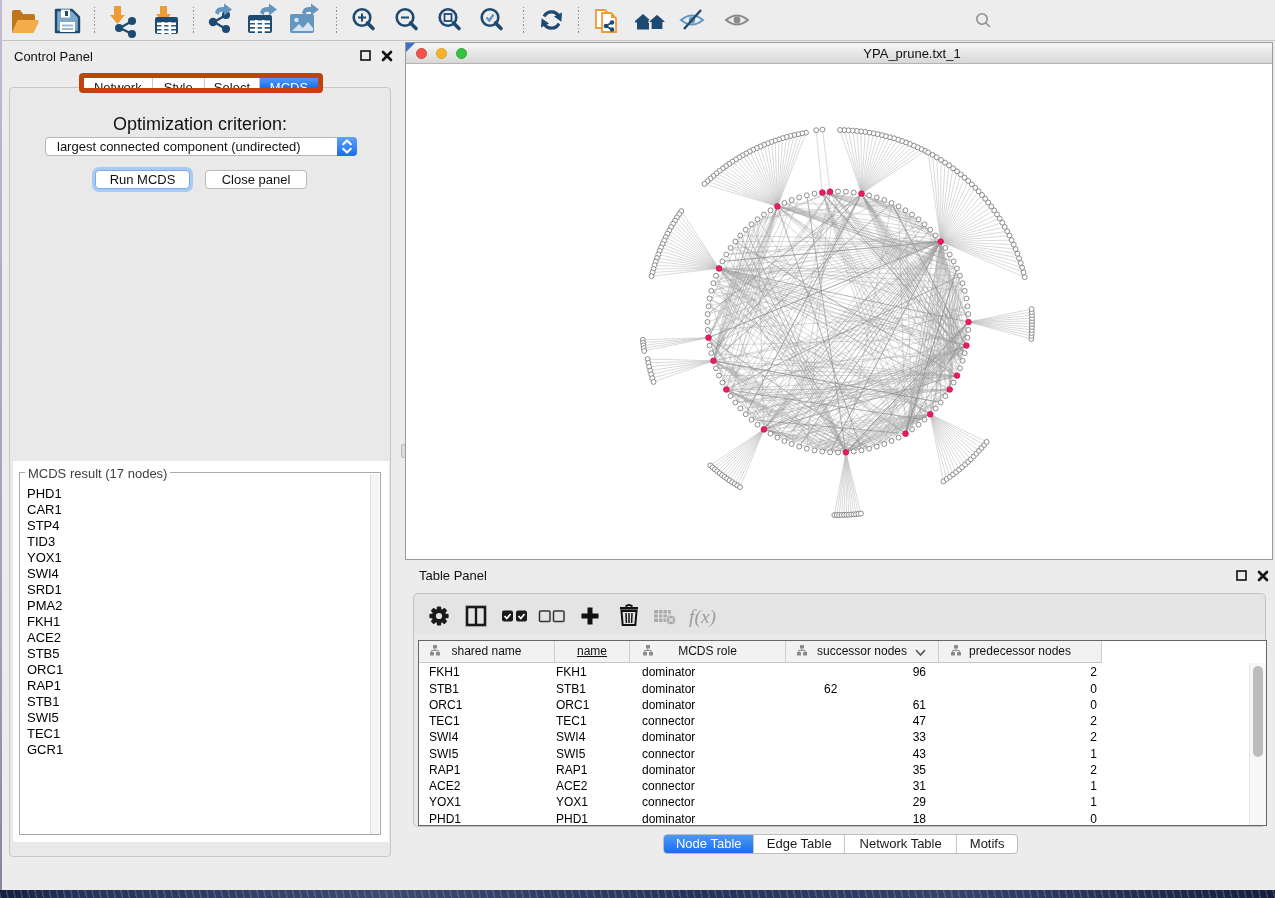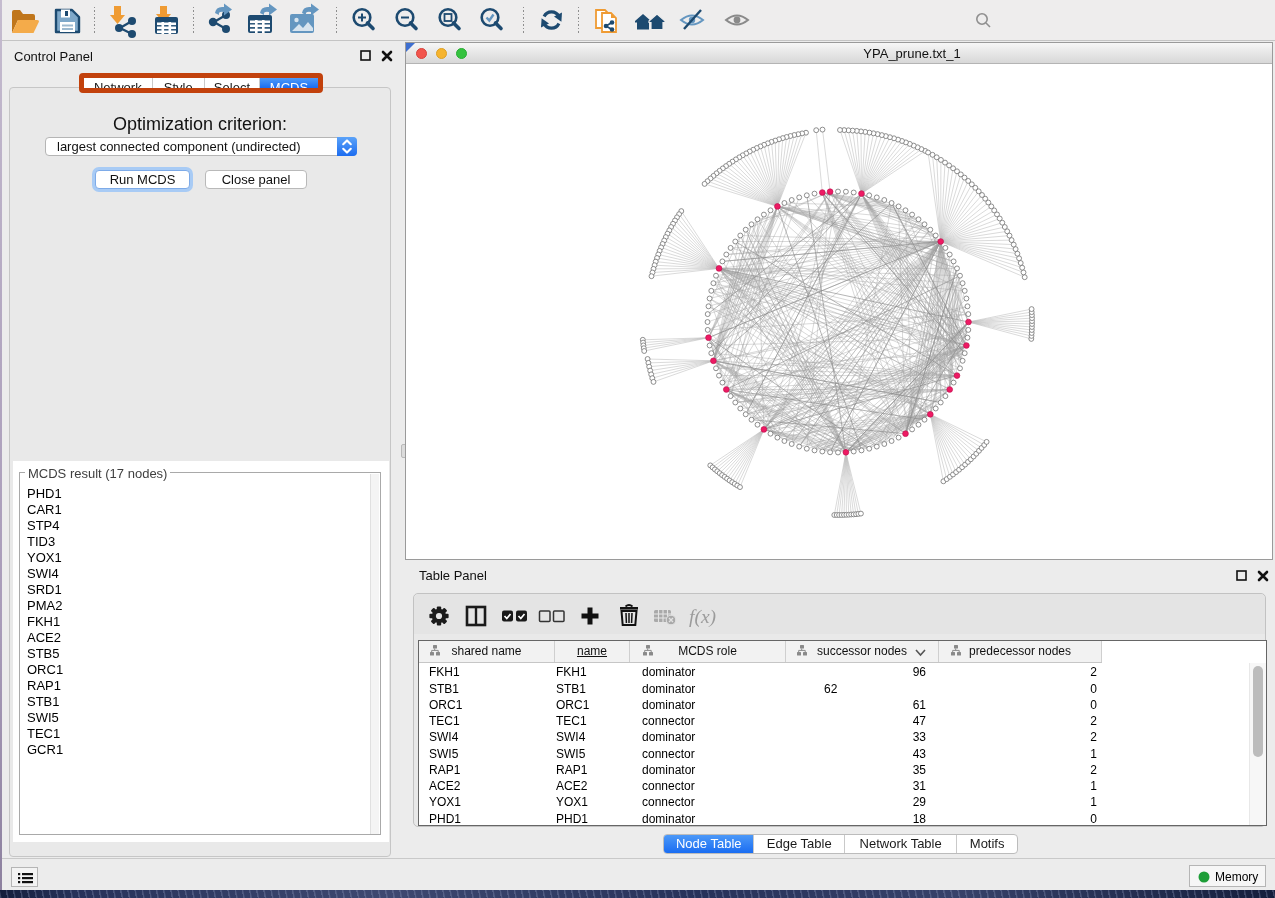--- a/index.html
+++ b/index.html
@@ -657,29 +657,13 @@
         </div>
     </div>
     <div class="btabs" style="left:258px; top:274px; width:355px;align-items:flex-end;">
       <div class="tab sel" style="width:91px;">Node Table</div>
       <div class="tab" style="width:91px;">Edge Table</div>
       <div class="tab" style="width:113px;">Network Table</div>
       <div class="tab" style="width:60px;">Motifs</div>
     </div>
   </div>
 
-  <div id="statusbar" class="abs">
-    <div id="mini-btn" class="abs"><svg width="27" height="20">
-          <g fill="#111">
-            <rect x="6" y="5" width="2.2" height="2.2"></rect>
-            <rect x="10" y="5" width="11" height="2.2"></rect>
-            <rect x="6" y="9" width="2.2" height="2.2"></rect>
-            <rect x="10" y="9" width="11" height="2.2"></rect>
-            <rect x="6" y="13" width="2.2" height="2.2"></rect>
-            <rect x="10" y="13" width="11" height="2.2"></rect>
-          </g>
-        </svg></div>
-    <div id="mem-btn" class="abs"><svg width="77" height="22">
-          <circle cx="14" cy="11" r="5.5" fill="#1e9e38"></circle>
-          <text x="25" y="15" font-size="12" font-family="Liberation Sans,sans-serif" fill="#000">Memory</text>
-        </svg></div>
-  </div>
 </div>
 
 </body></html>

